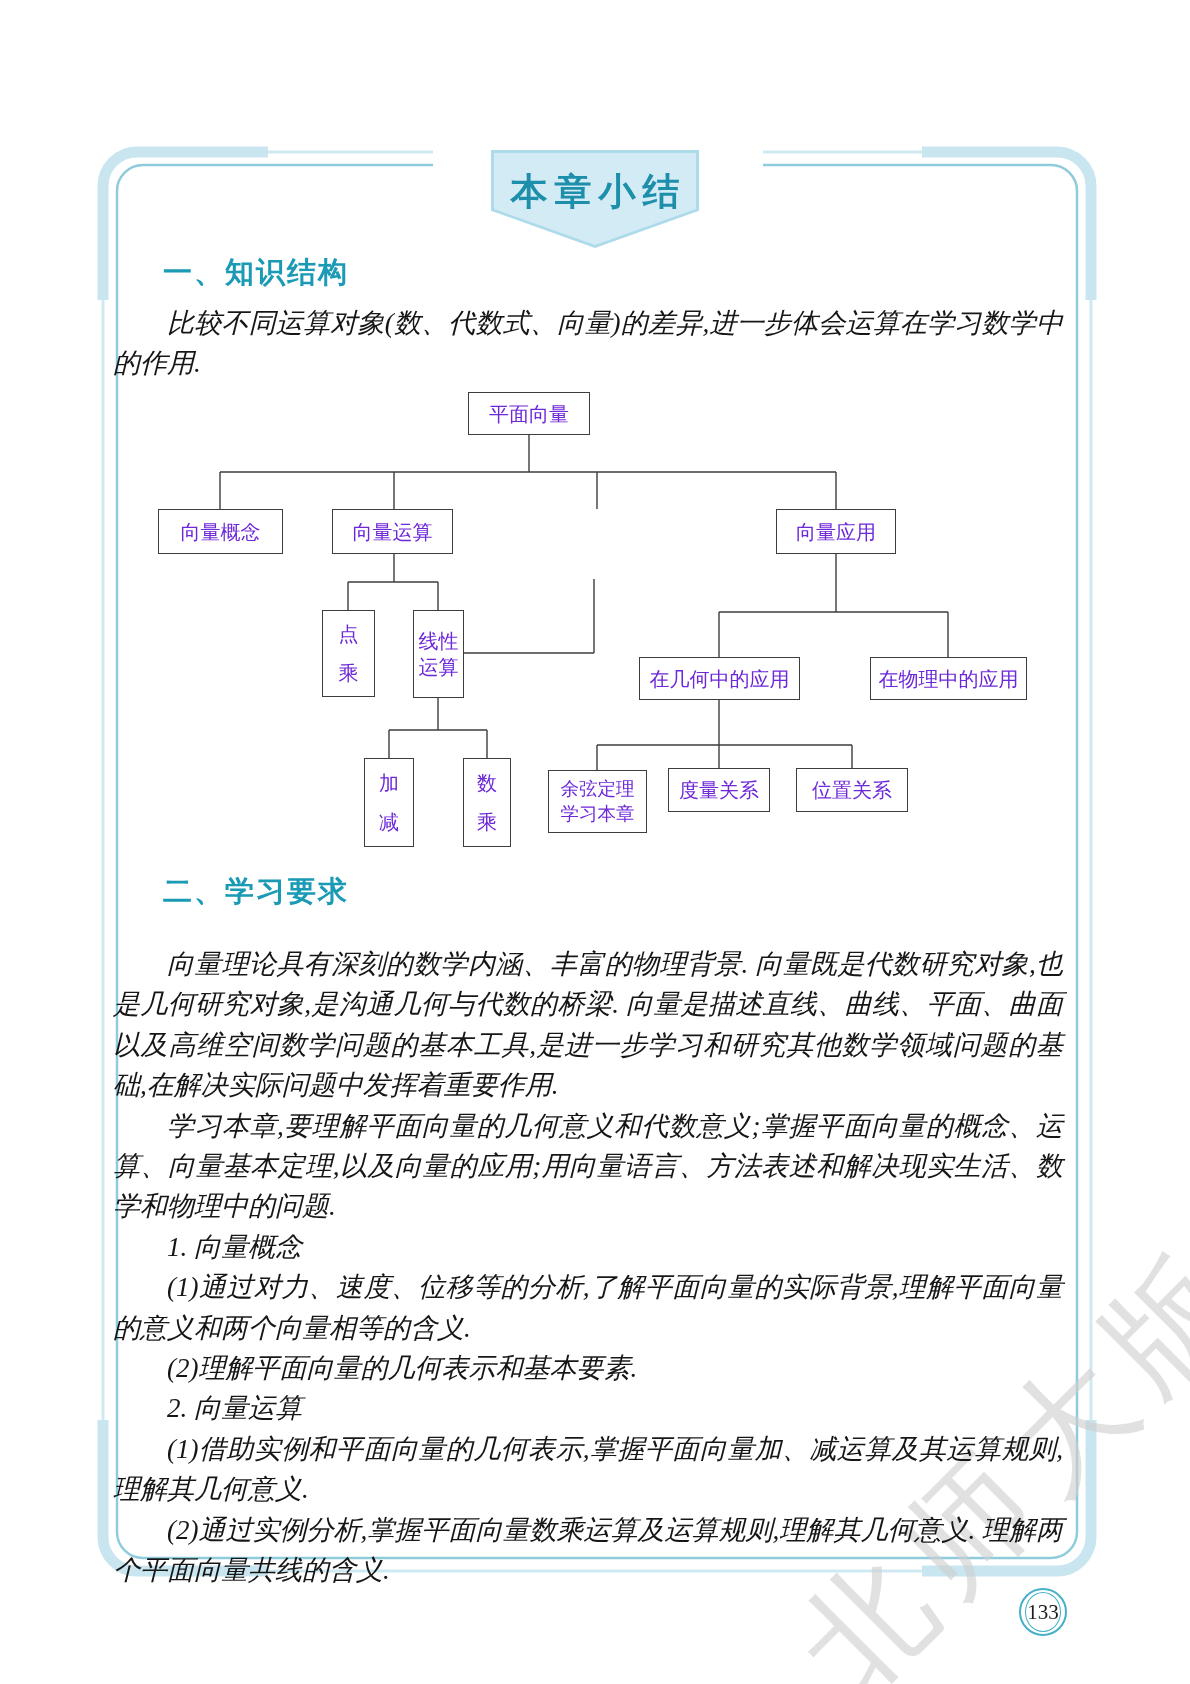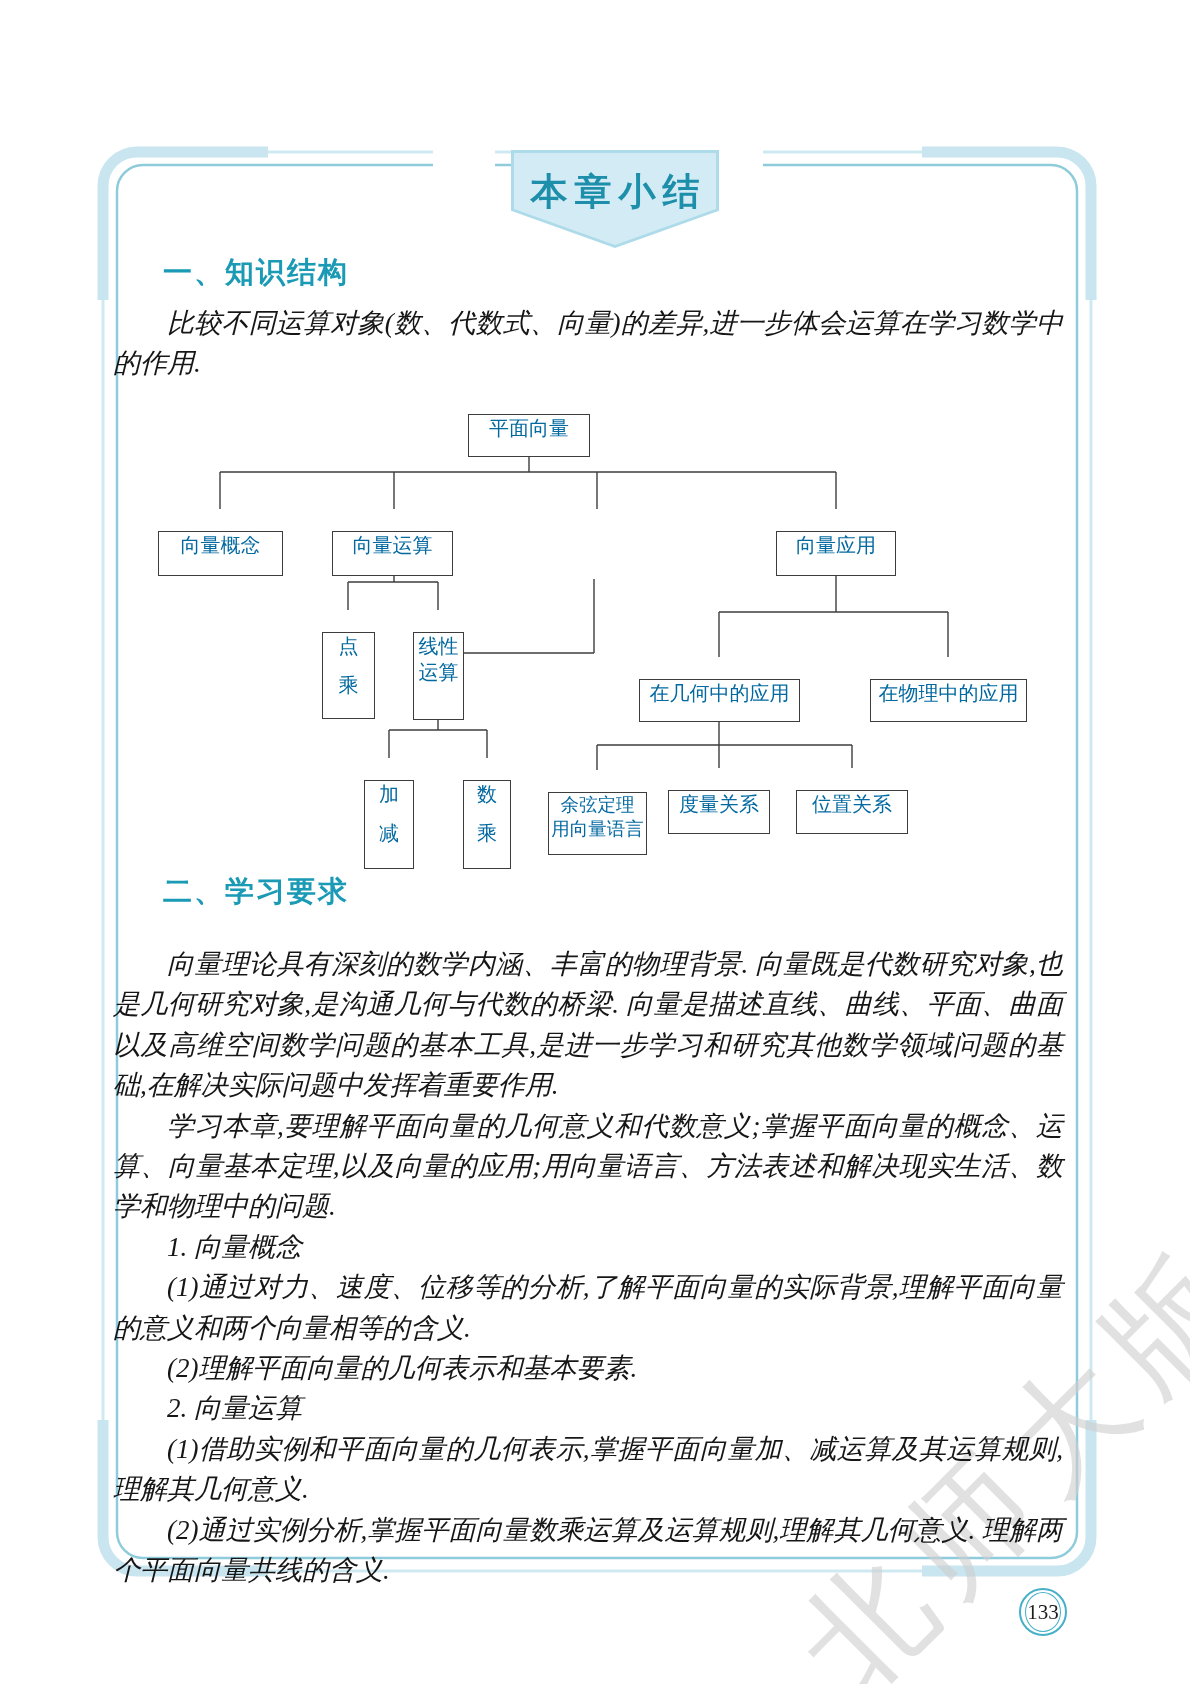--- a/index.html
+++ b/index.html
@@ -15,21 +15,21 @@
     position:absolute; left:665px; top:1400px; width:720px; height:140px;
     z-index:2; text-align:center;
     font-size:125px; letter-spacing:18px; line-height:140px;
     color:#cfcfcf; opacity:.62;
     transform:rotate(-45deg);
     font-family:"Liberation Serif", serif;
     white-space:nowrap; pointer-events:none;
   }
   
   .banner {
-    position:absolute; left:511px; top:150px; width:208px; height:98px; z-index:3;
+    position:absolute; left:491px; top:150px; width:208px; height:98px; z-index:3;
     clip-path:polygon(0 0, 100% 0, 100% 62%, 50% 100%, 0 62%);
     background:#addbe9;
   }
   .banner-inner {
     position:absolute; left:3px; top:3px; right:3px; bottom:3px;
     clip-path:polygon(0 0, 100% 0, 100% 61%, 50% 100%, 0 61%);
     background:#d2ebf4;
     display:flex; justify-content:center;
   }
   .banner-text {
@@ -47,22 +47,22 @@
     position:absolute; left:113px; width:950px; z-index:4;
     font-size:27px; line-height:40.4px; color:#161616;
     text-align:justify;
   }
   .intro-block p, .text-block p { margin:0; text-indent:2em;font-style:italic; }
   
   .diagram-lines { position:absolute; left:0; top:0; z-index:3; }
   .dbox {
     position:absolute; box-sizing:border-box; z-index:4;
     background:#ffffff; border:1.5px solid #3d3d3d;
-    display:flex; flex-direction:column; align-items:center; 
-    font-size:20px; color:#0369a1; line-height:1.3; text-align:center;margin-top:22px;
+    display:flex; flex-direction:column; align-items:center; justify-content:center;
+    font-size:20px; color:#6d28d9; line-height:1.3; text-align:center;
   }
   .dbox span { display:block; white-space:nowrap; }
   .dbox.vgap span + span { margin-top:13px; }
   .dbox.small { font-size:18.5px; }
   
   .pagenum-outer {
     position:absolute; left:1019px; top:1588px; width:48px; height:48px; z-index:4;
     border:2px solid #45b0c8; border-radius:50%;
     display:flex; align-items:center; justify-content:center; box-sizing:border-box;
     background:#ffffff;
@@ -168,21 +168,21 @@
 
   <div class="dbox" style="left:639px;top:657px;width:161px;height:43px">
     <span>在几何中的应用</span>
   </div>
   <div class="dbox" style="left:870px;top:657px;width:157px;height:43px">
     <span>在物理中的应用</span>
   </div>
 
   <div class="dbox small" style="left:548px;top:770px;width:99px;height:63px">
     <span>余弦定理</span>
-    <span>用向量语言</span>
+    <span>学习本章</span>
   </div>
   <div class="dbox" style="left:668px;top:768px;width:102px;height:44px">
     <span>度量关系</span>
   </div>
   <div class="dbox" style="left:796px;top:768px;width:112px;height:44px">
     <span>位置关系</span>
   </div>
 
   <div class="sec-heading" style="top:872px">二、学习要求</div>
   <div class="text-block" style="top:944px">

